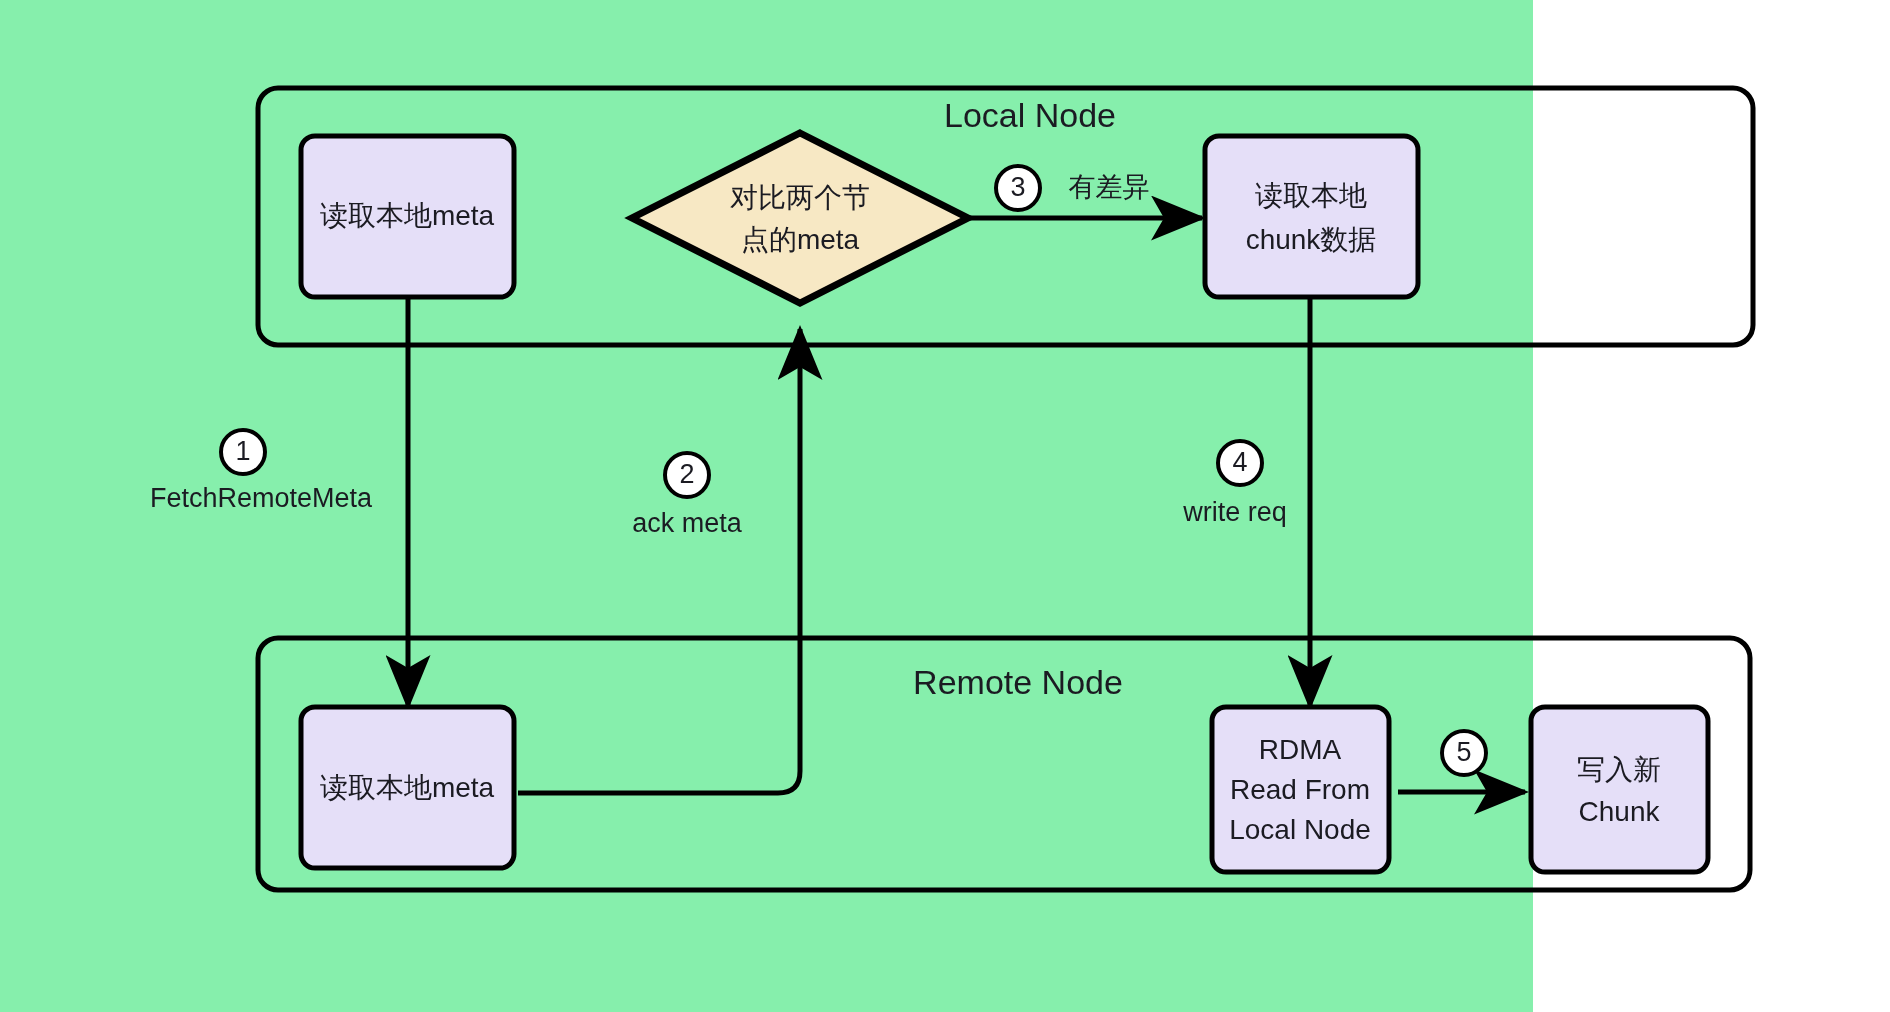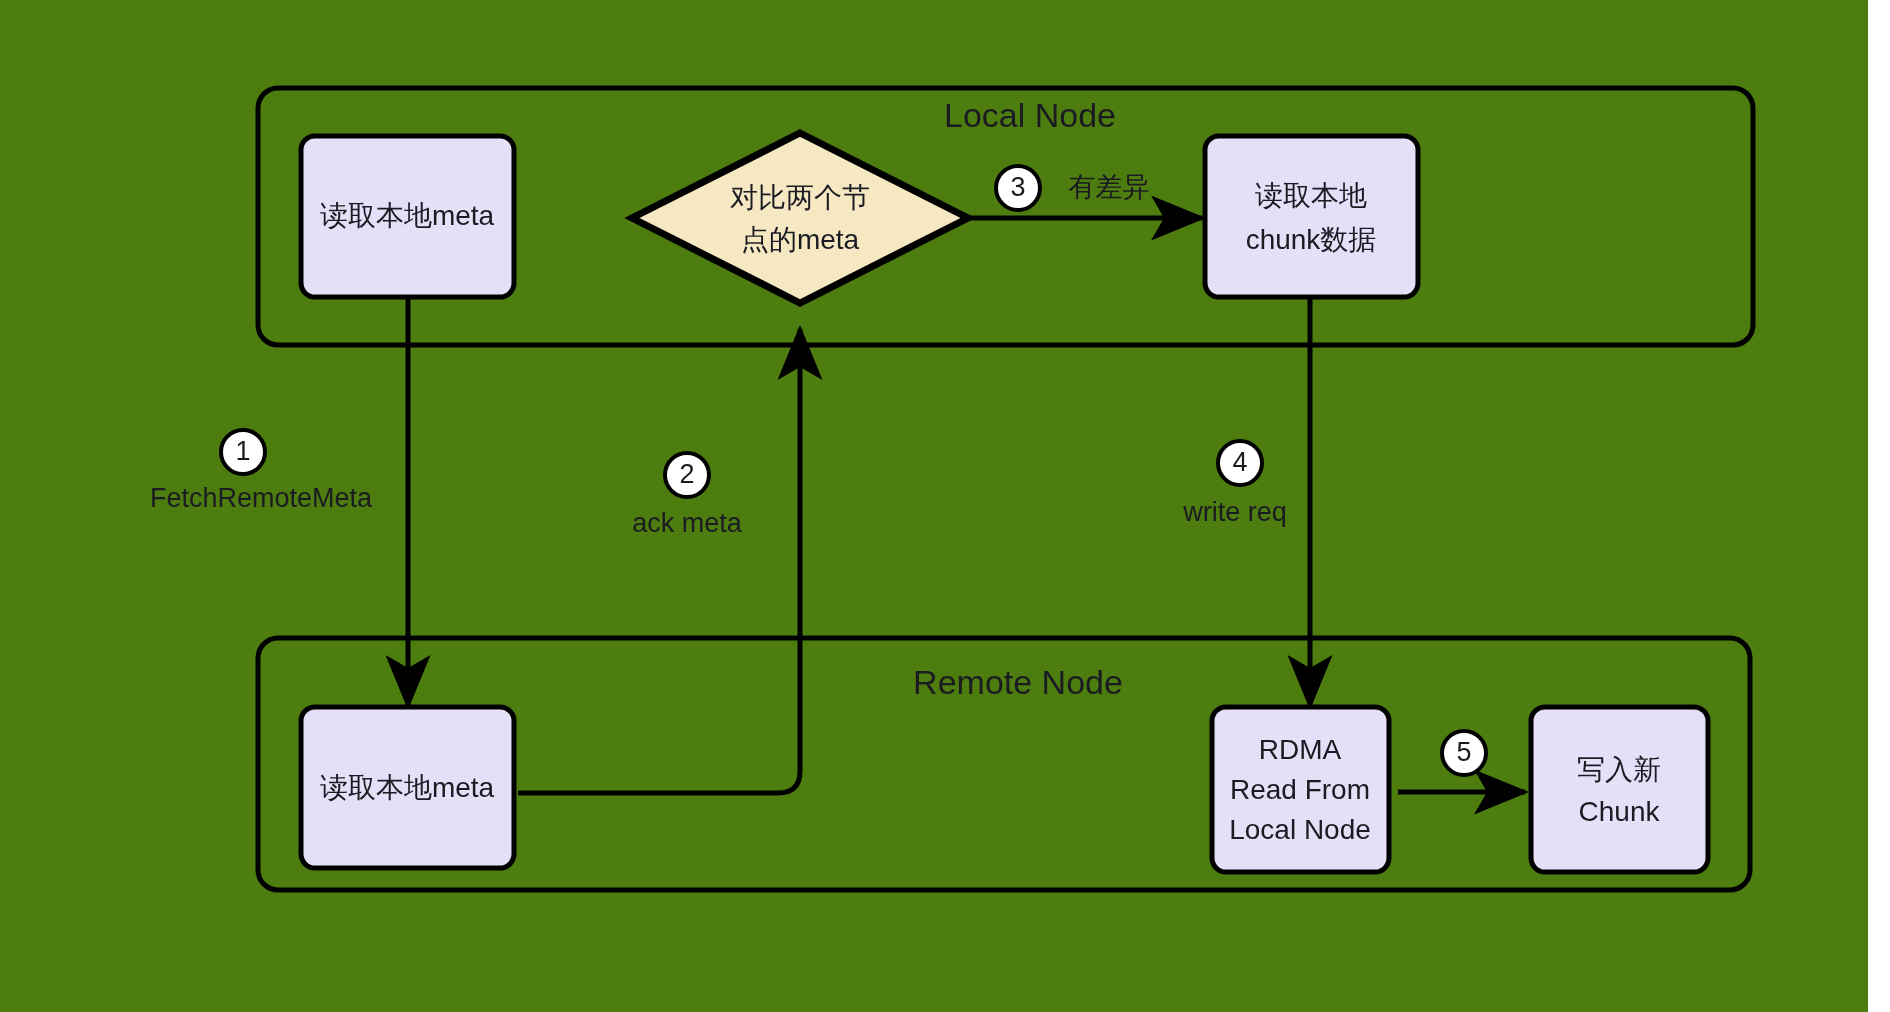--- a/index.html
+++ b/index.html
@@ -8,23 +8,23 @@
     background: #ffffff;
   }
   body {
     width: 1890px;
     height: 1012px;
     font-family: "Liberation Sans", "DejaVu Sans", sans-serif;
     overflow: hidden;
   }
   #diagram-root {
     position: relative;
-    width: 1868px;
+    width: 1533px;
     height: 1012px;
-    background: #4d7c0f;
+    background: #86efac;
   }
   svg.flow {
     position: absolute;
     top: 0;
     left: 0;
     width: 1890px;
     height: 1012px;
     display: block;
   }
   .container-shape {

